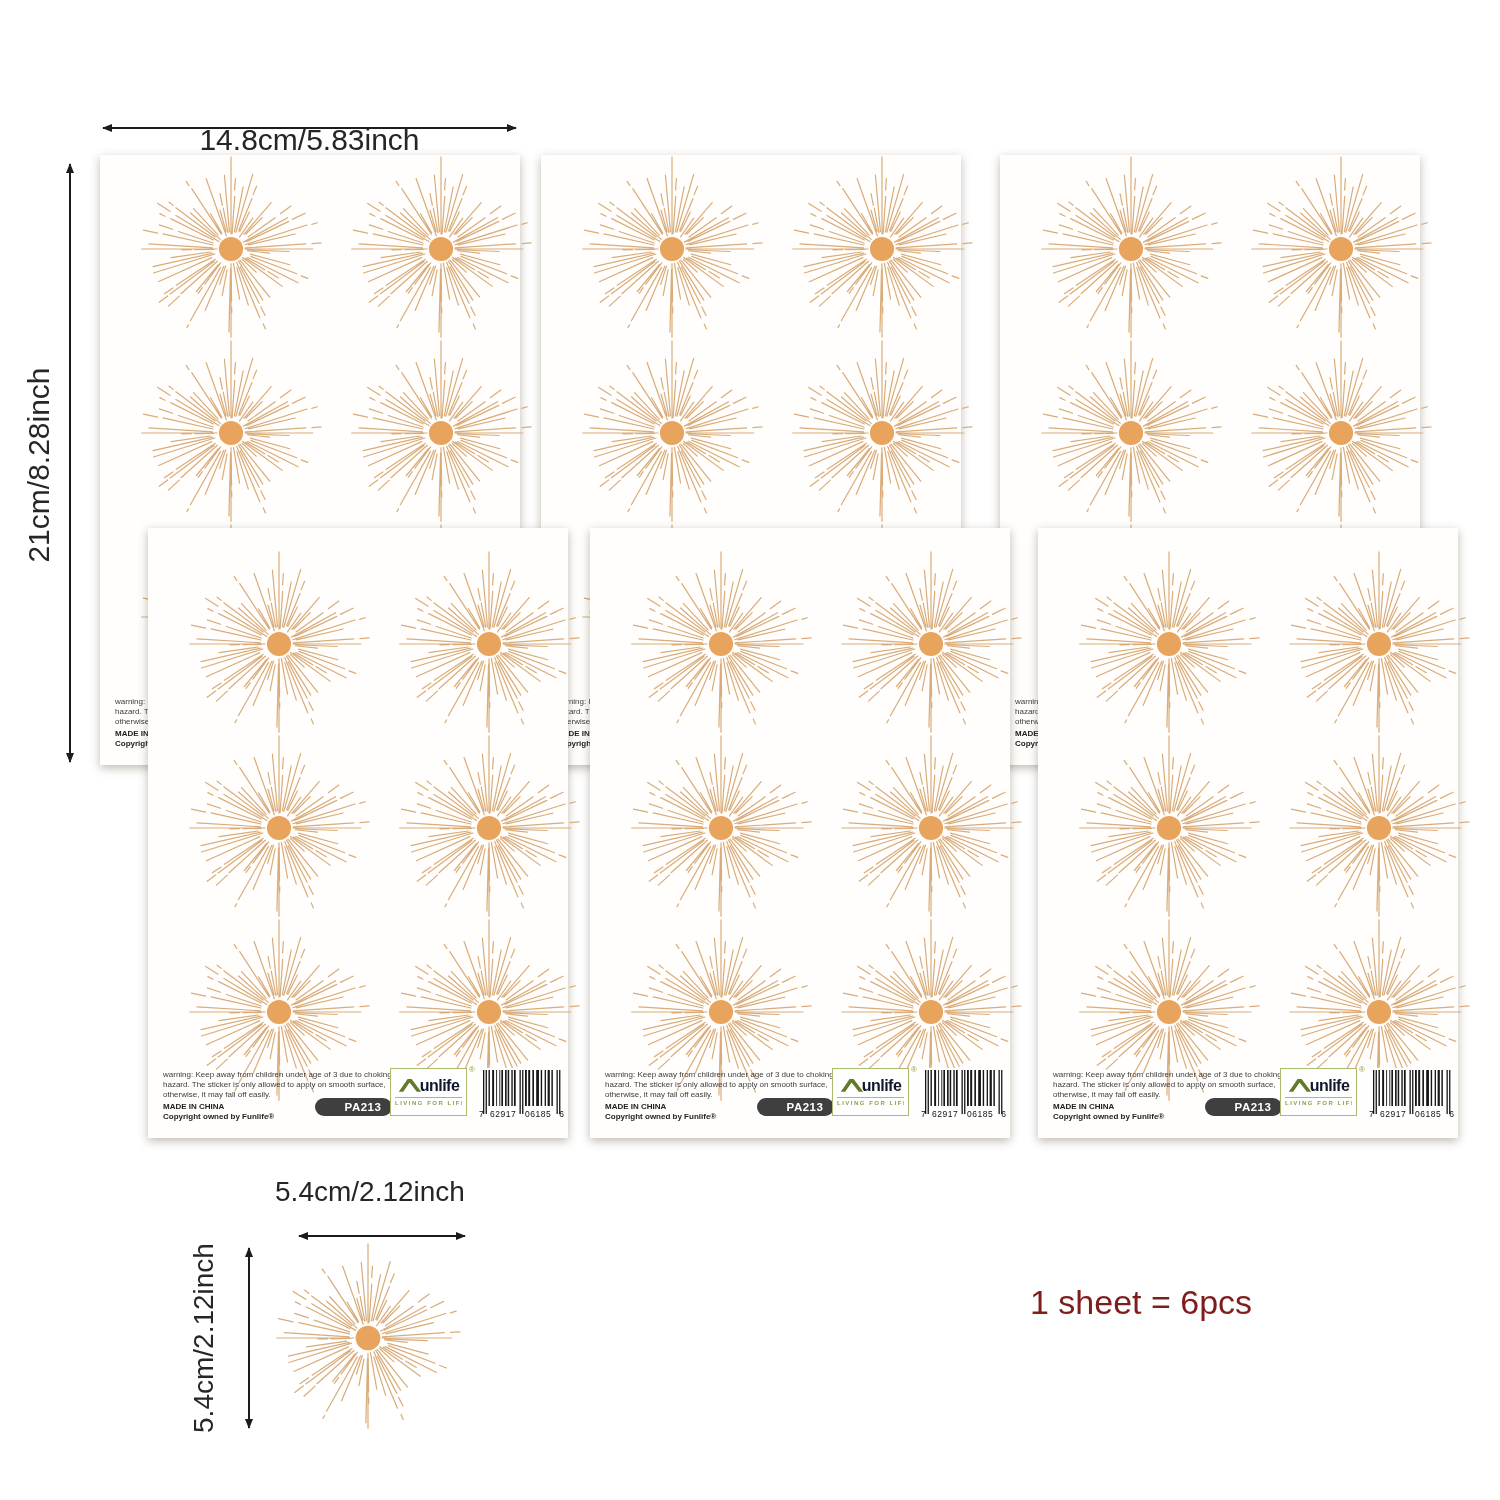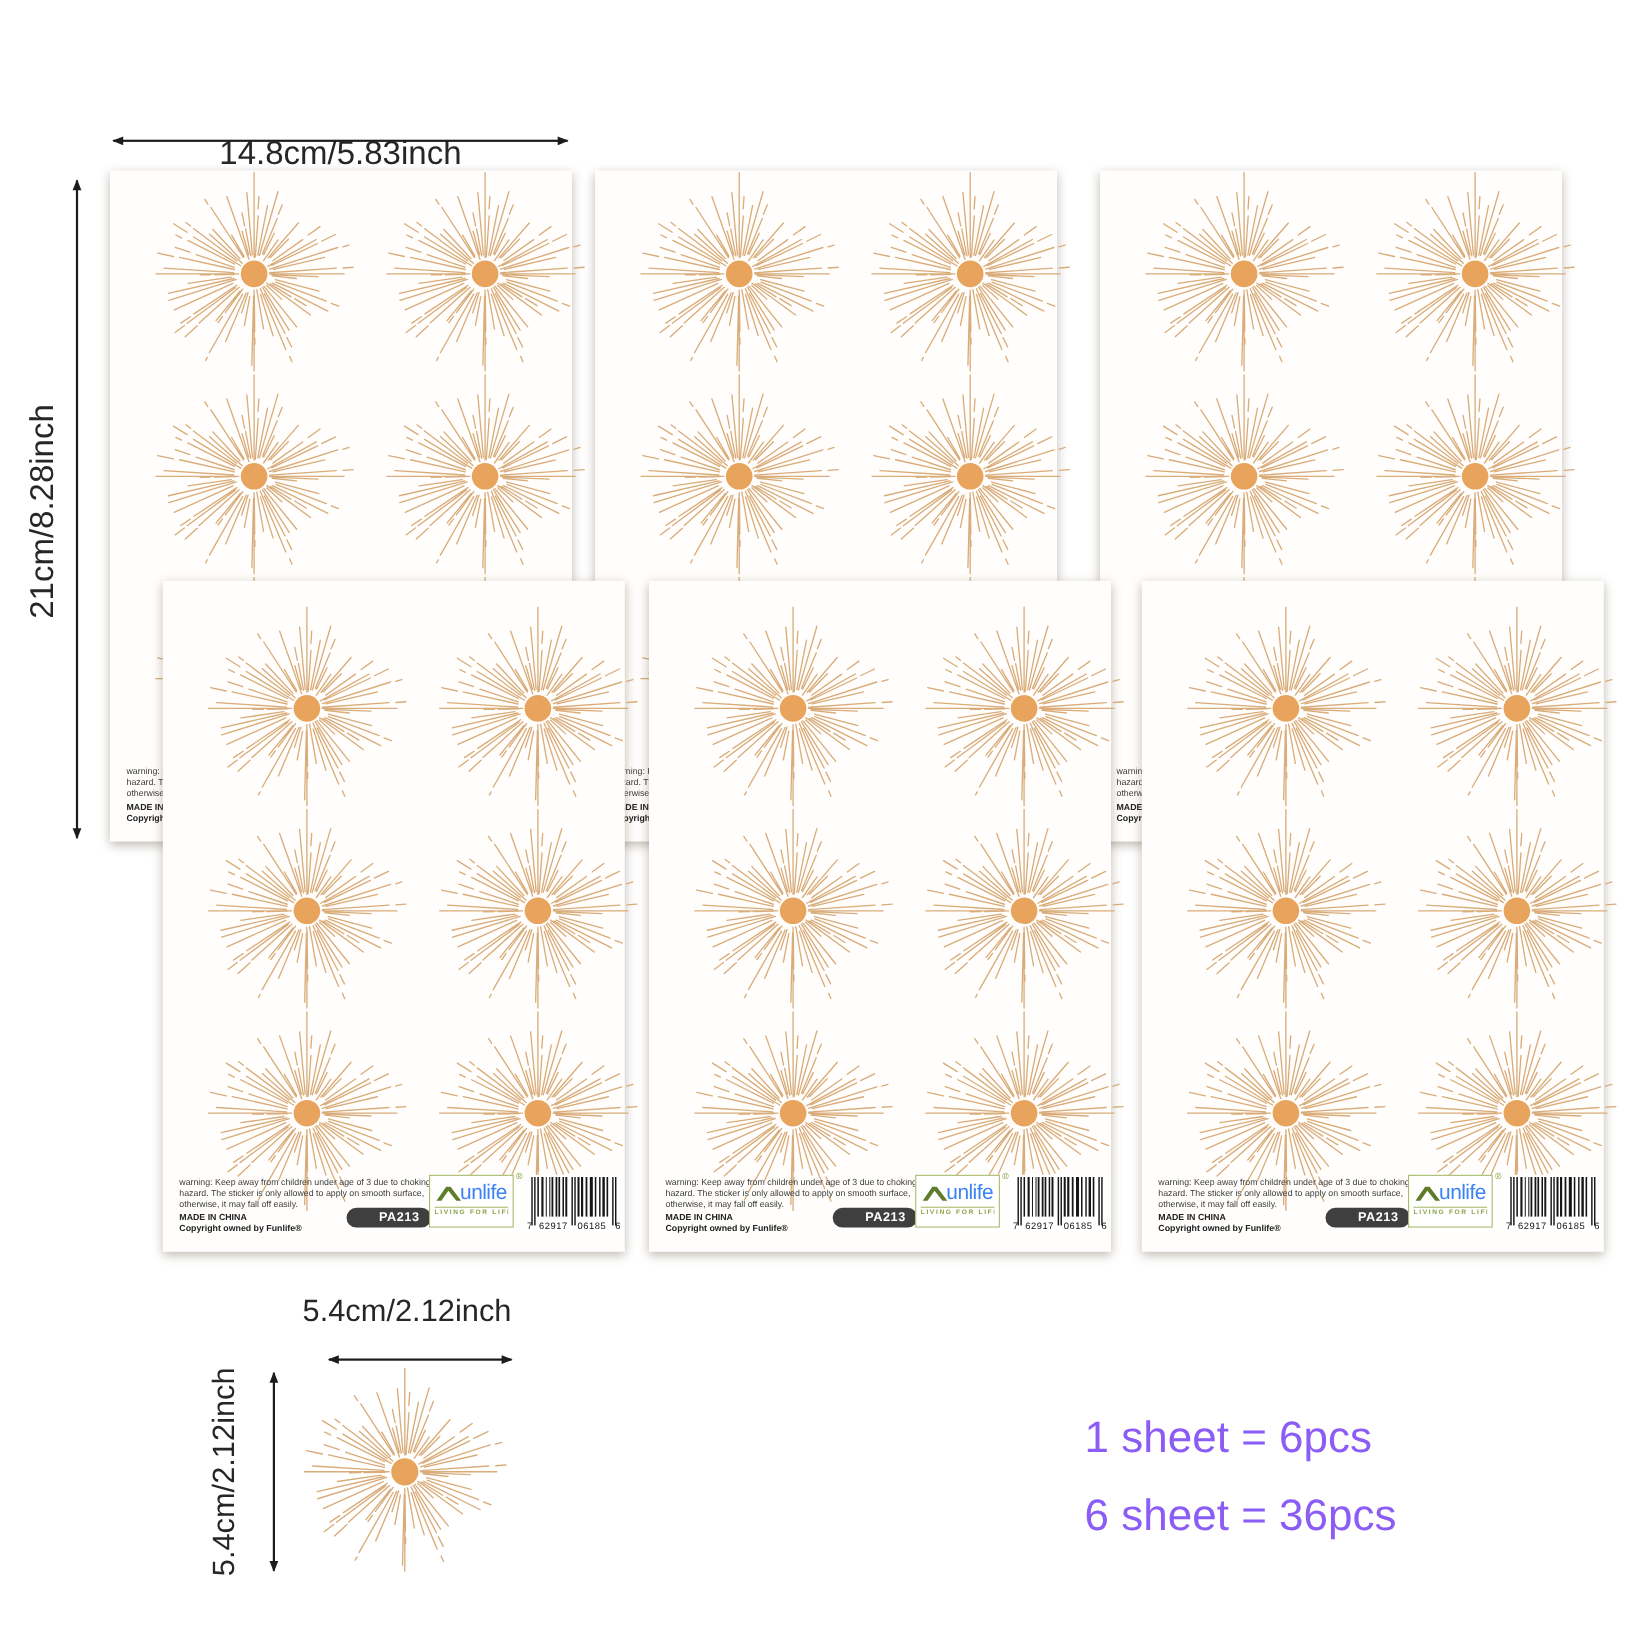--- a/index.html
+++ b/index.html
@@ -38,33 +38,33 @@
   .warning{position:absolute;left:15px;top:542px;font-size:8px;line-height:1.25;
            color:#3c3c3c;white-space:nowrap;}
   .warning .made{font-weight:bold;color:#222;margin-top:2px;}
   .warning .copy{font-weight:bold;color:#222;}
   .pill{position:absolute;left:167px;top:570px;width:58px;height:18px;border-radius:9px;
         background:#3f3f3f;color:#fff;font-size:11.5px;font-weight:bold;letter-spacing:.5px;
         display:flex;align-items:center;justify-content:center;padding-left:19px;}
   .brandbox{position:absolute;left:242px;top:540px;width:77px;height:48px;background:#fff;
         border:1.5px solid #a9bc6d;box-sizing:border-box;}
   .brandrow{display:flex;align-items:flex-end;justify-content:center;margin-top:5px;height:20px;}
-  .brandname{font-size:19px;font-weight:normal;color:#3b82f6;letter-spacing:-.5px;line-height:1;}
+  .brandname{font-size:16px;font-weight:bold;color:#0f172a;letter-spacing:-.5px;line-height:1;}
   .roof{margin-right:-2px;margin-bottom:1px;}
   .reg{position:absolute;top:-4px;right:-9px;font-size:8px;color:#8ba344;}
   .tagline{margin:3px 4px 0 4px;border-top:1px solid #a9bc6d;padding-top:2px;font-size:6px;
         letter-spacing:1.5px;color:#8ba344;text-align:center;font-weight:bold;white-space:nowrap;overflow:hidden;}
   .barcode{position:absolute;left:330px;top:540px;width:86px;height:52px;background:#fff;}
   .bars{position:absolute;left:0;top:0;width:86px;height:50px;}
   .bdigits{position:absolute;left:0;right:0;bottom:1px;height:10px;font-size:8.5px;color:#111;}
   .bdigits span{position:absolute;bottom:0;}
   .bd1{left:1px;} .bd2{left:12px;letter-spacing:.5px;} .bd3{left:47px;letter-spacing:.5px;} .bd4{right:0px;}
   
   .single-sun{position:absolute;left:273px;top:1243px;width:190px;height:190px;}
-  .counts{position:absolute;left:986px;top:1272px;font-size:40px;color:#8b5cf6;line-height:1.78;}
+  .counts{position:absolute;left:1030px;top:1272px;font-size:34px;color:#7f1d1d;line-height:1.78;}
   .defs-svg{position:absolute;width:0;height:0;}
 </style>
 </head>
 <body>
 
 <div class="stage">
 
   <svg class="defs-svg">
     <defs>
         <g id="sunburst-sym">
@@ -512,16 +512,15 @@
   <div class="dim-label dim-sw">5.4cm/2.12inch</div>
   <div class="harrow arr-sw"></div>
   <div class="dim-label dim-sh">5.4cm/2.12inch</div>
   <div class="varrow arr-sh"></div>
   <svg class="single-sun" viewBox="-100 -100 200 200">
       <use href="#sunburst-sym"></use>
     </svg>
 
   <div class="counts">
     <div>1 sheet = 6pcs</div>
-    <div>6 sheet = 36pcs</div>
   </div>
 
 </div>
 
 </body></html>

